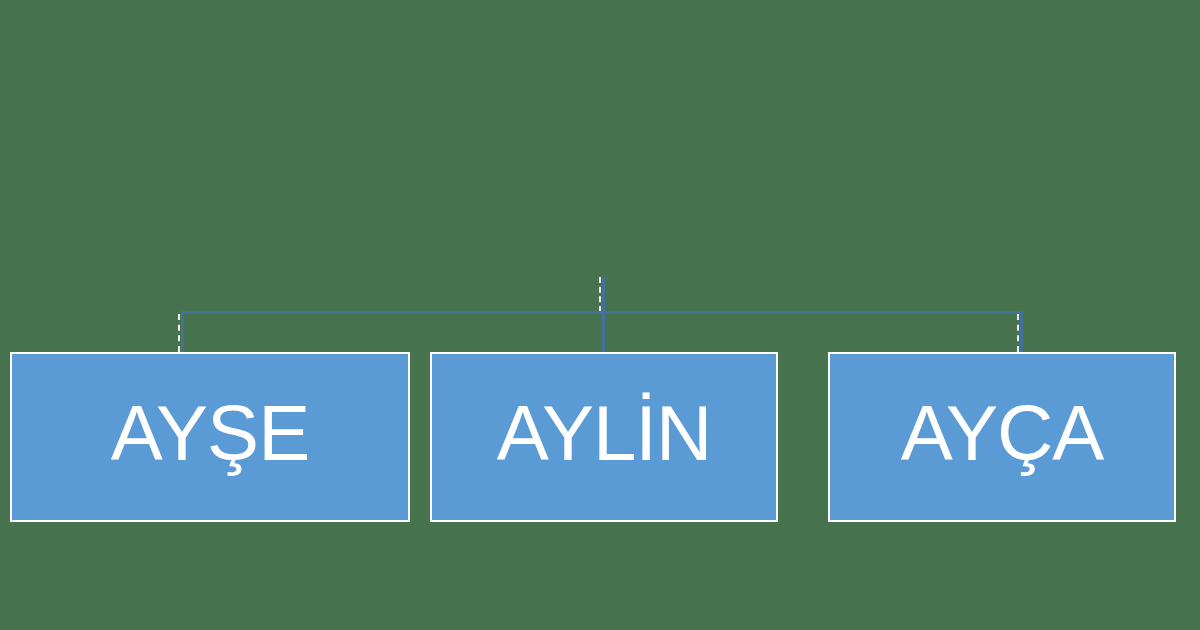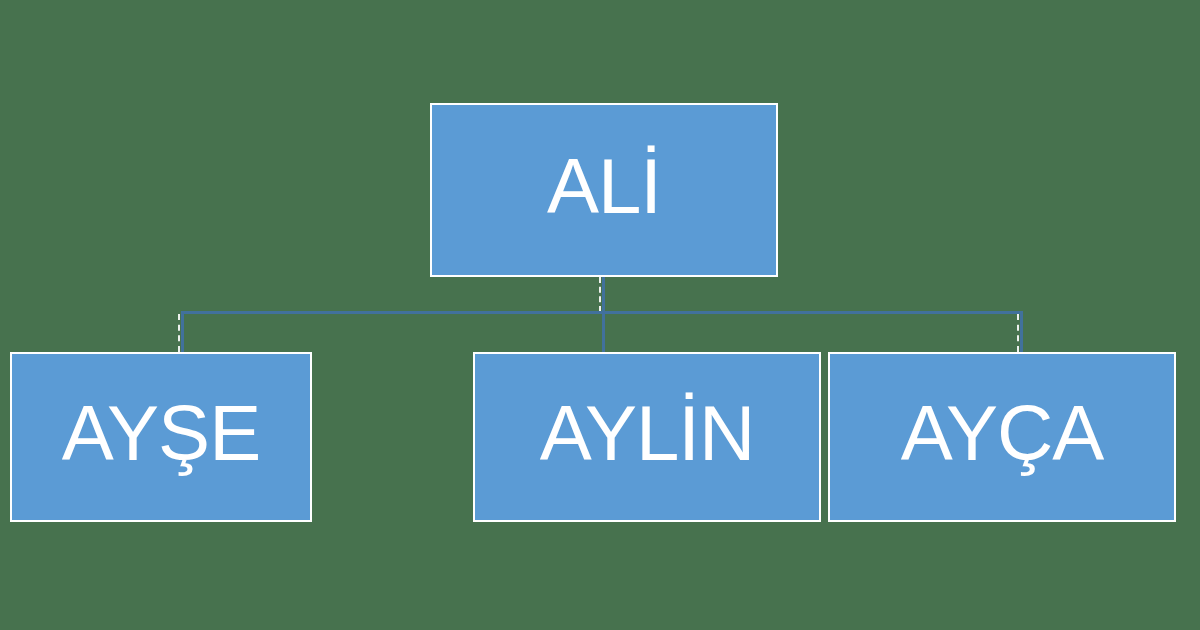--- a/index.html
+++ b/index.html
@@ -22,22 +22,22 @@
   }
   .node-label {
     color: var(--node-text, #FFFFFF);
     font-size: 78px;
     letter-spacing: -1px;
     line-height: 1;
     transform: translateY(-4px);
     white-space: nowrap;
   }
   .node-root  { left: 430px; top: 103px; width: 348px; height: 174px; }
-  .node-c1    { left:  10px; top: 352px; width: 302px; height: 170px; }
-  .node-c2    { left: 430px; top: 352px; width: 348px; height: 170px; margin-left: 43px; }
+  .node-c1    { left:  10px; top: 352px; width: 400px; height: 170px; }
+  .node-c2    { left: 430px; top: 352px; width: 348px; height: 170px; }
   .node-c3    { left: 828px; top: 352px; width: 348px; height: 170px; }
 
   .connector {
     position: absolute;
     background: var(--connector, #41719C);
   }
   .conn-stub-top   { left: 602px; top: 277px; width: 3px;  height: 35px; }
   .conn-hbar       { left: 181px; top: 311px; width: 842px; height: 3px; }
   .conn-v-left     { left: 181px;  top: 314px; width: 3px; height: 38px; }
   .conn-v-mid      { left: 602px;  top: 314px; width: 3px; height: 38px; }
@@ -62,23 +62,20 @@
   </div>
   <div class="connector conn-hbar"></div>
   <div class="connector conn-v-left">
     <div class="dash-overlay"></div>
   </div>
   <div class="connector conn-v-mid"></div>
   <div class="connector conn-v-right">
     <div class="dash-overlay"></div>
   </div>
 
-  <div class="node node-root">
-    <span class="node-label">ALİ</span>
-  </div>
 
   <div class="node node-c1">
     <span class="node-label">AYŞE</span>
   </div>
 
   <div class="node node-c2">
     <span class="node-label">AYLİN</span>
   </div>
 
   <div class="node node-c3">

